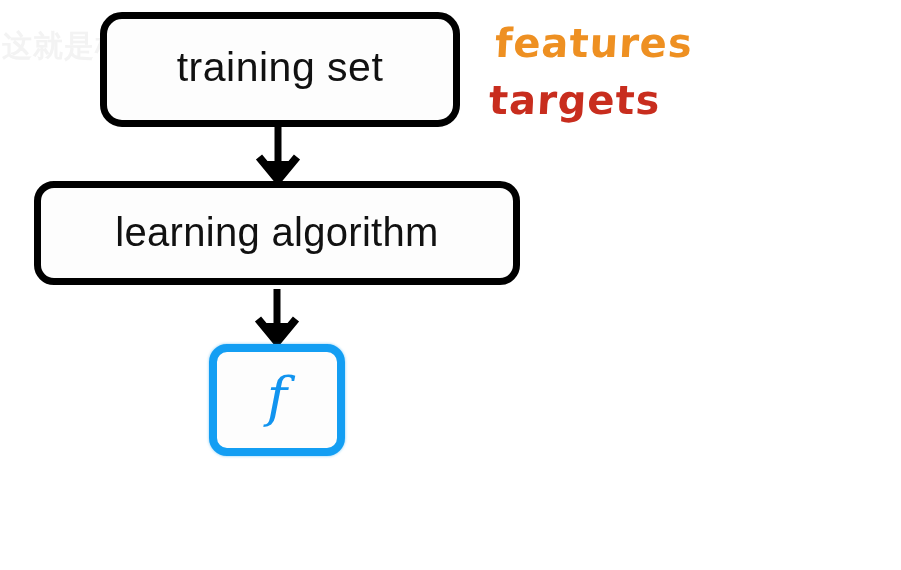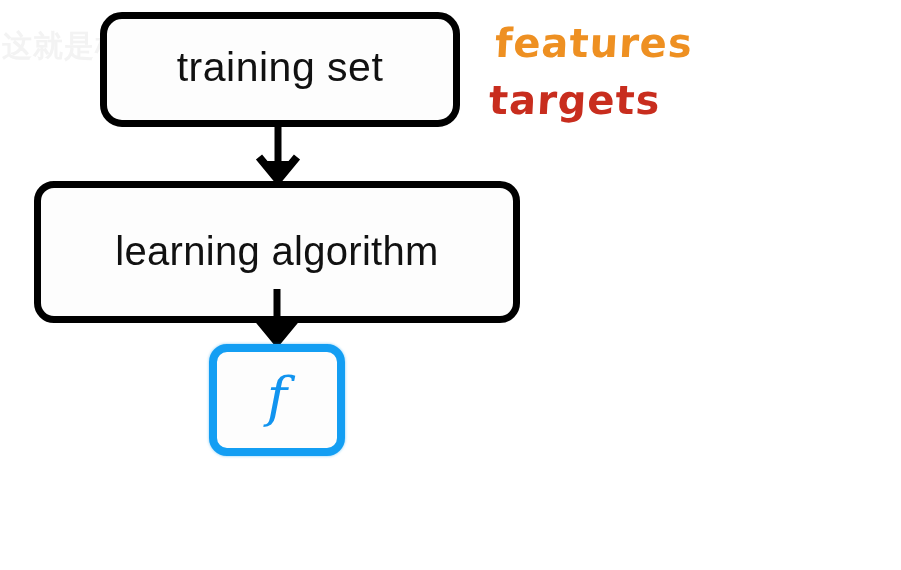--- a/index.html
+++ b/index.html
@@ -79,21 +79,21 @@
     font-size: 41px;
     letter-spacing: 0.5px;
     position: relative;
     top: -2px;
   }
 
   #node-learning-algorithm {
     left: 34px;
     top: 181px;
     width: 486px;
-    height: 142px;
+    height: 104px;
     border: 7px solid #000000;
     border-radius: 20px;
   }
   #node-learning-algorithm .node-label {
     font-size: 40px;
     letter-spacing: 0.3px;
     position: relative;
     top: -1px;
   }
 

